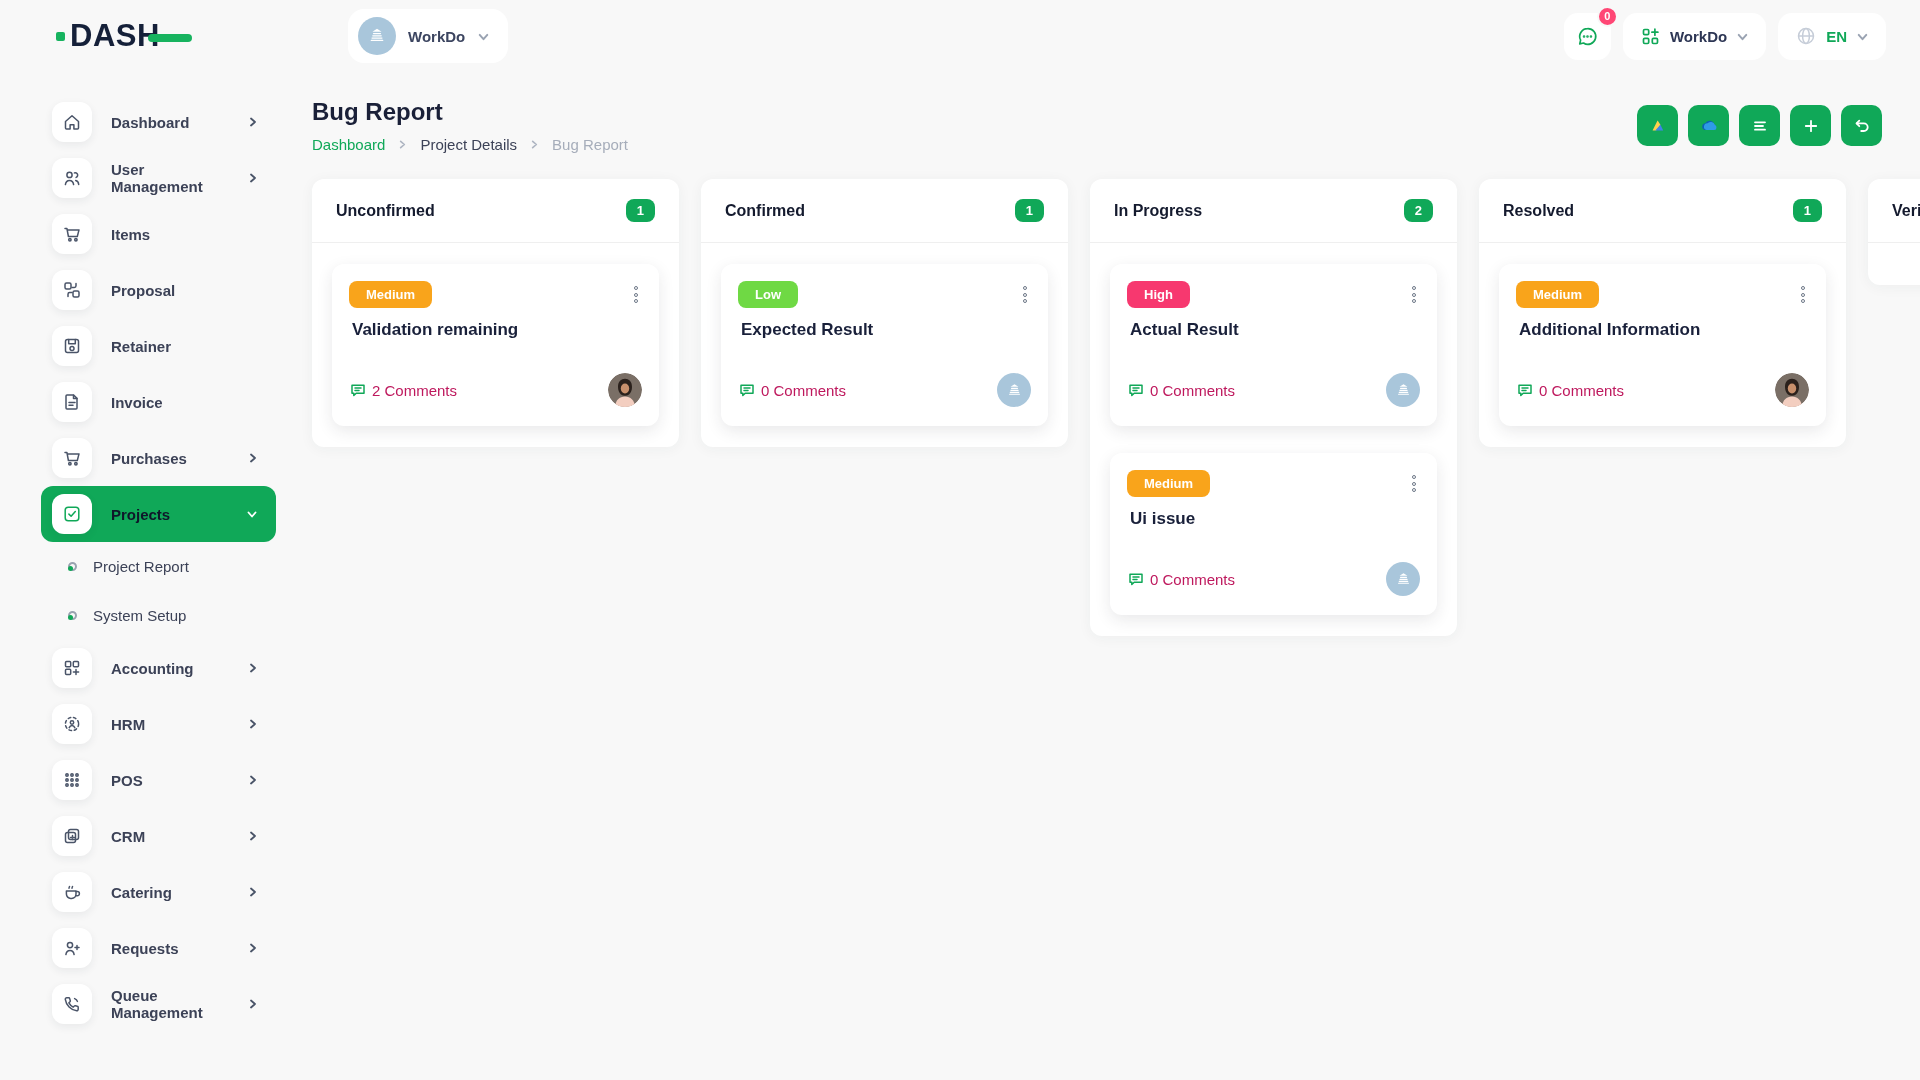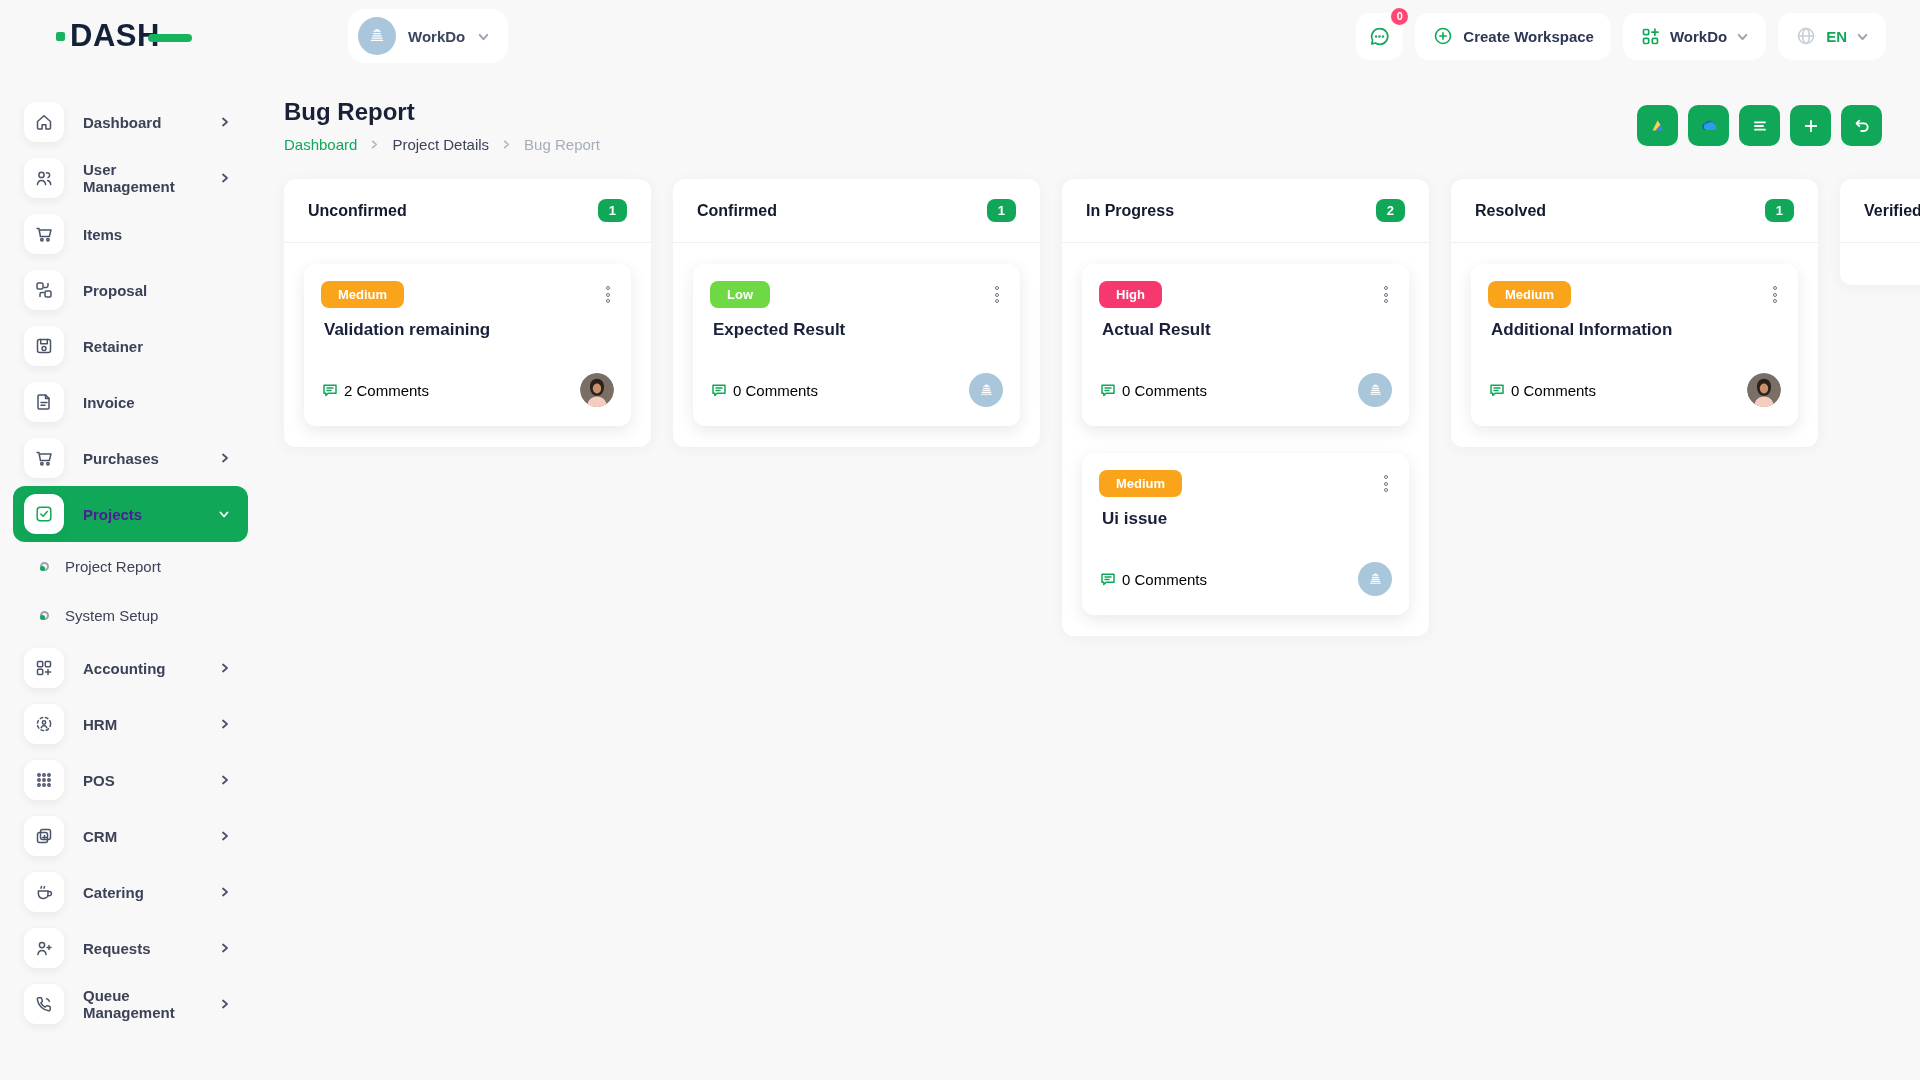--- a/index.html
+++ b/index.html
@@ -22,33 +22,33 @@
   .topbar-right { margin-left:auto; display:flex; align-items:center; gap:12px; }
   .tb-btn { background:#fff; border-radius:14px; height:47px; display:flex; align-items:center; gap:9px;
             padding:0 17px; font-size:15px; font-weight:600; color:#2d3654; cursor:pointer; border:none; }
   .tb-icon-btn { width:47px; padding:0; justify-content:center; position:relative; }
   .tb-badge { position:absolute; top:-7px; right:-7px; min-width:21px; height:21px; border-radius:50%;
               background:#ff4775; color:#fff; font-size:11px; font-weight:700; display:flex;
               align-items:center; justify-content:center; border:2px solid #f8f8f8; }
   .lang-label { color:#10a858; font-weight:700; }
 
   
-  .layout { display:flex; height:1008px; }
+  .layout { display:flex; height:1008px;margin-left:28px; }
 
   
   .sidebar { width:257px; flex-shrink:0; padding-top:22px; overflow:hidden; }
   .side-item { height:56px; display:flex; align-items:center; padding-left:24px; gap:19px; cursor:pointer; }
   .icon-box { width:40px; height:40px; background:#fff; border-radius:12px; box-shadow:0 3px 8px rgba(30,40,60,.07);
               display:flex; align-items:center; justify-content:center; flex-shrink:0; }
   .ic { width:20px; height:20px; stroke:#4a5468; fill:none; stroke-width:1.5; stroke-linecap:round; stroke-linejoin:round; }
   .side-label { font-size:15px; font-weight:600; color:#3c4257; }
   .side-chev { margin-left:auto; margin-right:26px; width:12px; height:12px; stroke:#4a5468; fill:none;
                stroke-width:1.8; stroke-linecap:round; stroke-linejoin:round; flex-shrink:0; }
   .side-item.active { background:#10a858; border-radius:12px; margin:0 9px 0 13px; padding-left:11px; height:56px; }
-  .side-item.active .side-label { color:#4c1d95; font-weight:700; }
+  .side-item.active .side-label { color:#0f172a; font-weight:700; }
   .side-item.active .side-chev { stroke:#fff; margin-right:18px; }
   .side-item.active .ic { stroke:#10a858; }
   .sub-item { height:49px; display:flex; align-items:center; padding-left:40px; gap:16px; cursor:pointer; }
   .sub-bullet { width:9px; height:9px; border-radius:50%; border:2px solid #9aa3b0; position:relative; flex-shrink:0; }
   .sub-bullet:after { content:""; position:absolute; left:-2px; bottom:-2px; width:5px; height:5px;
                       background:#10a858; border-radius:50%; }
   .sub-label { font-size:15px; color:#3c4257; }
   .sub-item.active .sub-label { color:#10a858; }
 
   
@@ -78,21 +78,21 @@
   .card { background:#fff; border-radius:12px; box-shadow:0 5px 16px rgba(35,40,50,.10); padding:17px 17px 19px; cursor:pointer; }
   .card-top { display:flex; justify-content:space-between; align-items:flex-start; }
   .pill { color:#fff; font-size:13px; font-weight:600; padding:6px 17px; border-radius:8px; }
   .pill.medium { background:#f9a41b; }
   .pill.low { background:#6fd944; }
   .pill.high { background:#f7386f; }
   .dots { display:flex; flex-direction:column; gap:2.5px; padding:5px 4px; cursor:pointer; }
   .dots span { width:4px; height:4px; border:1.3px solid #6d7787; border-radius:50%; }
   .card-title { font-size:17px; font-weight:700; color:#19203a; margin:12px 0 0 3px; }
   .card-bottom { display:flex; justify-content:space-between; align-items:center; margin-top:33px; }
-  .comments { display:flex; align-items:center; gap:5px; font-size:15px; color:#000000; }
+  .comments { display:flex; align-items:center; gap:5px; font-size:15px; color:#be185d; }
   .cmt-ic { width:18px; height:18px; stroke:#10a858; fill:none; stroke-width:1.5; stroke-linecap:round; stroke-linejoin:round; }
   .avatar { width:34px; height:34px; border-radius:50%; overflow:hidden; flex-shrink:0; }
   .avatar-blue { width:34px; height:34px; border-radius:50%; background:#a9c6db; display:flex; align-items:center; justify-content:center; }
 </style>
 </head>
 <body>
 
 <div class="topbar">
   <div class="logo">
     <span class="logo-dot"></span>
@@ -117,27 +117,20 @@
     <button class="tb-btn tb-icon-btn">
       <svg width="23" height="23" viewBox="0 0 22 22" fill="none" stroke="#10a858" stroke-width="1.6" stroke-linecap="round" stroke-linejoin="round">
         <path d="M11 3.5a7.5 7.5 0 0 0-6.6 11L3.6 18l3.6-.8A7.5 7.5 0 1 0 11 3.5z"></path>
         <circle cx="7.7" cy="11" r=".45" fill="#10a858"></circle>
           <circle cx="11" cy="11" r=".45" fill="#10a858"></circle>
           <circle cx="14.3" cy="11" r=".45" fill="#10a858"></circle>
       </svg>
       <span class="tb-badge">0</span>
     </button>
 
-    <button class="tb-btn">
-      <svg width="22" height="22" viewBox="0 0 22 22" fill="none" stroke="#10a858" stroke-width="1.6" stroke-linecap="round">
-        <circle cx="11" cy="11" r="7.5"></circle>
-          <path d="M11 7.8v6.4M7.8 11h6.4"></path>
-      </svg>
-      <span>Create Workspace</span>
-    </button>
 
     <button class="tb-btn">
       <svg width="21" height="21" viewBox="0 0 21 21" fill="none" stroke="#10a858" stroke-width="1.7" stroke-linecap="round">
         <rect x="3.5" y="3.5" width="5.2" height="5.2" rx="1.2"></rect>
         <rect x="3.5" y="12.3" width="5.2" height="5.2" rx="1.2"></rect>
         <rect x="12.3" y="12.3" width="5.2" height="5.2" rx="1.2"></rect>
         <path d="M14.9 3.2v6M11.9 6.2h6"></path>
       </svg>
       <span>WorkDo</span>
       <svg class="chev-sm" viewBox="0 0 12 12">

